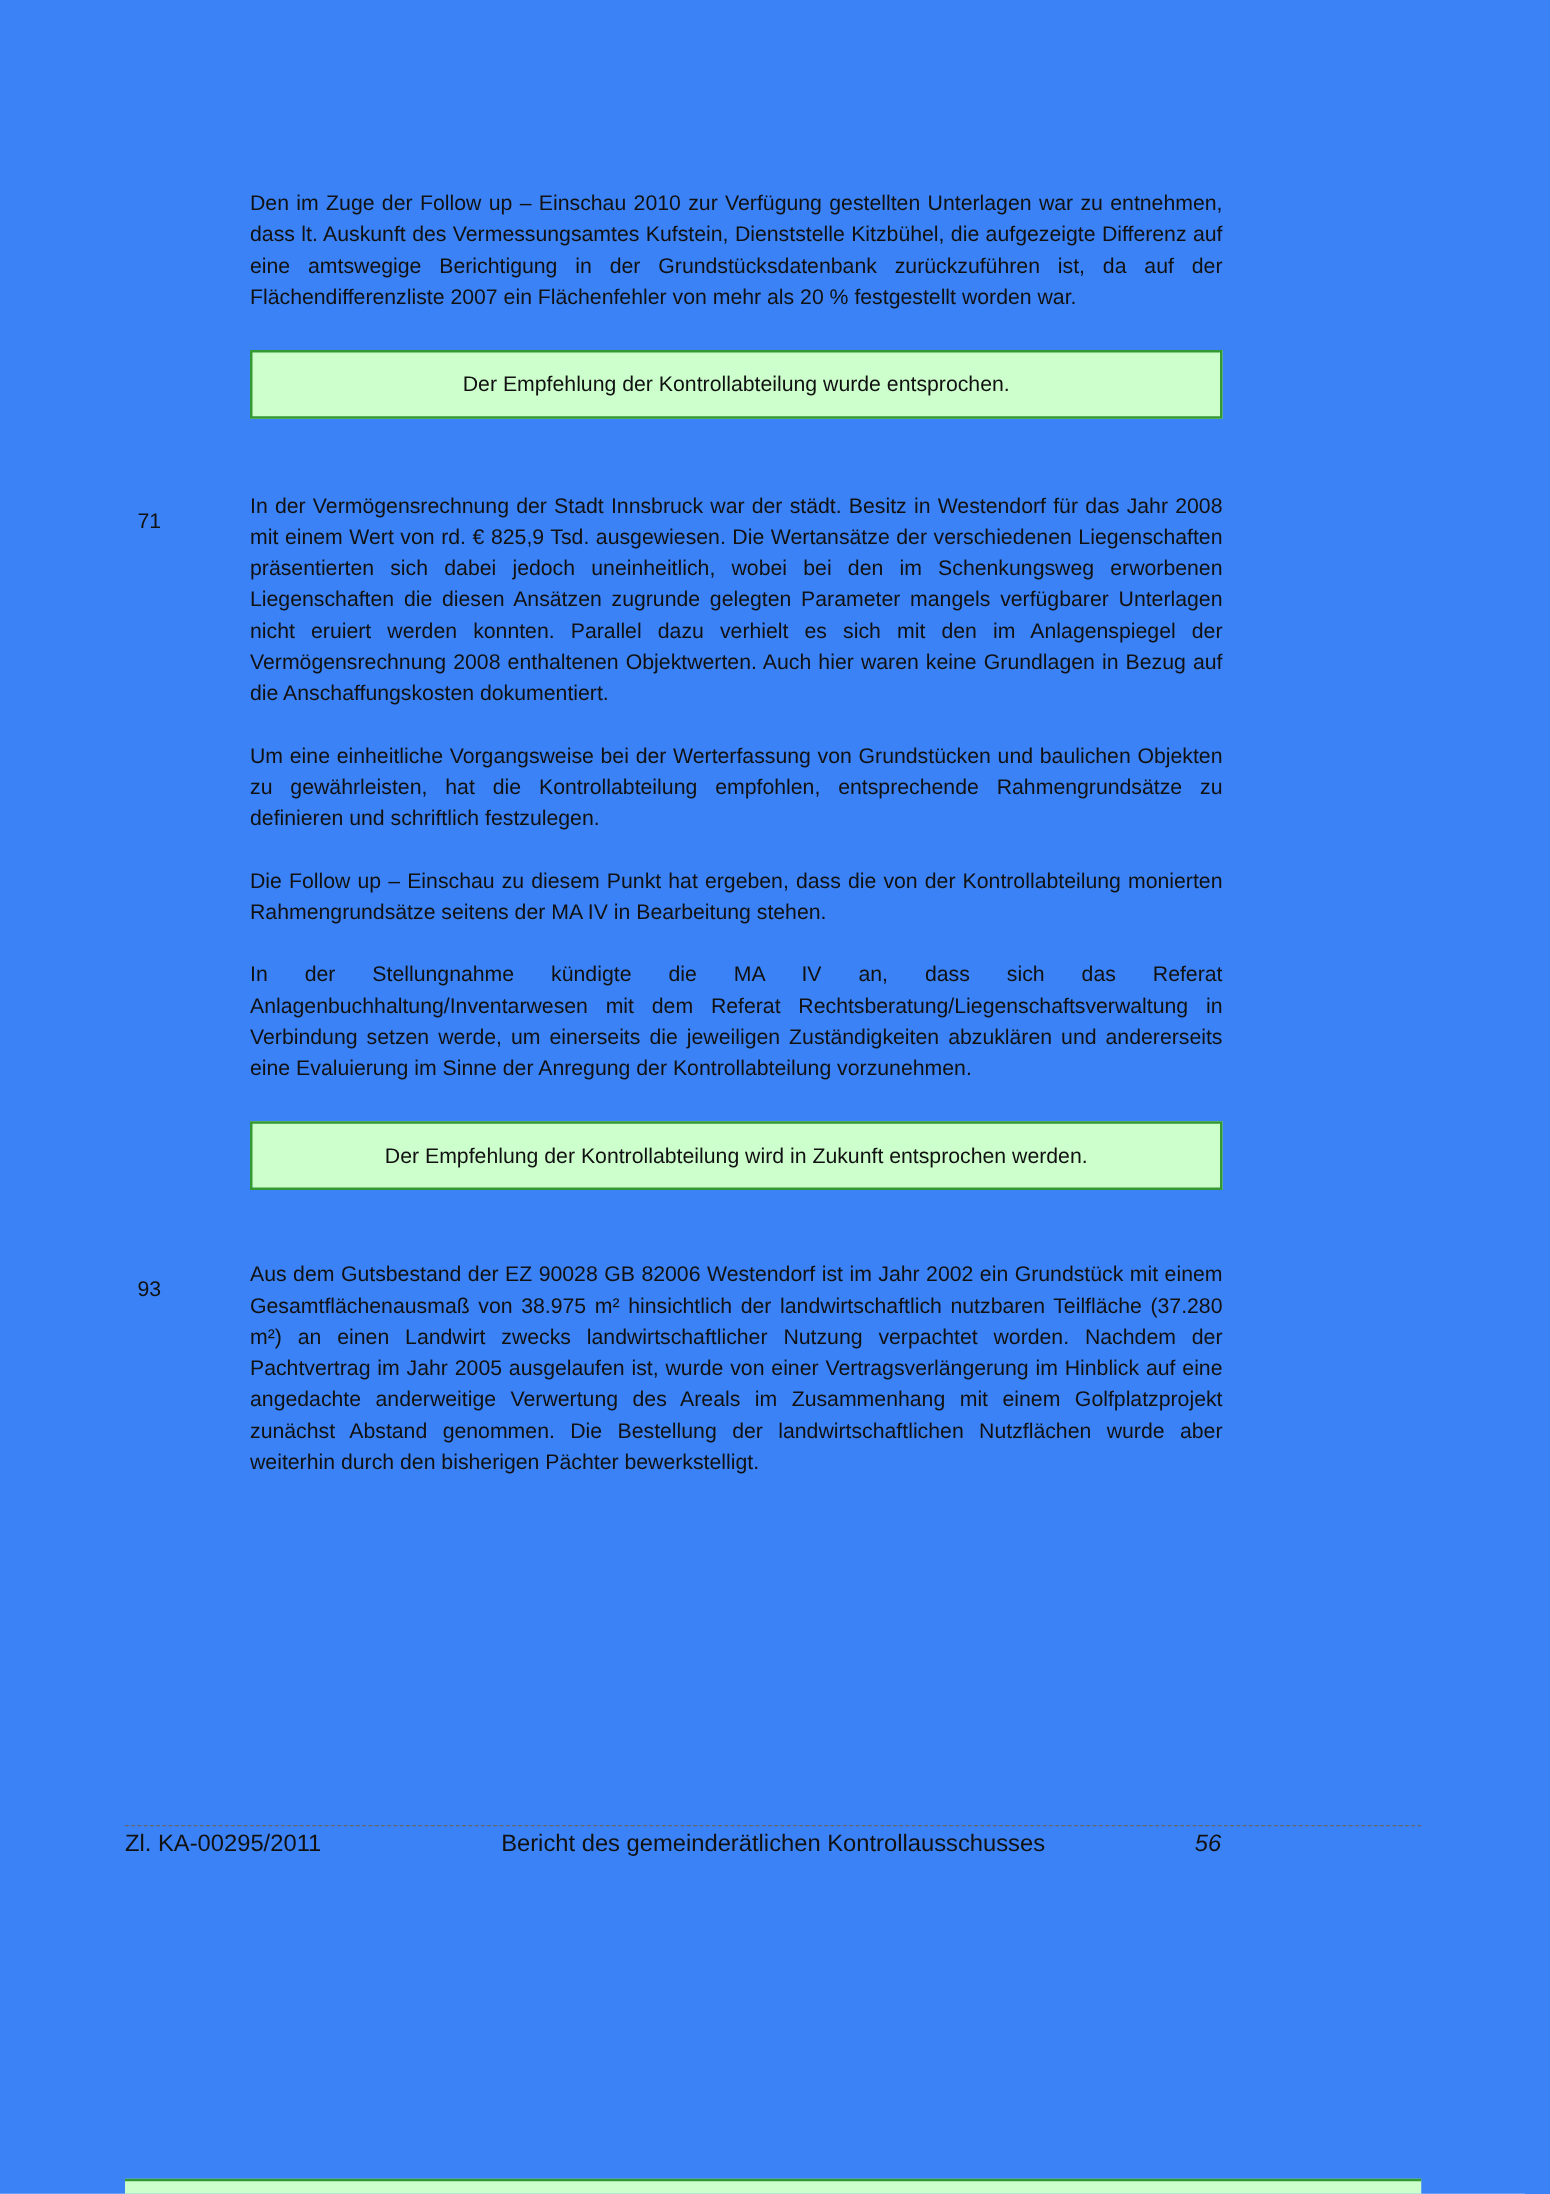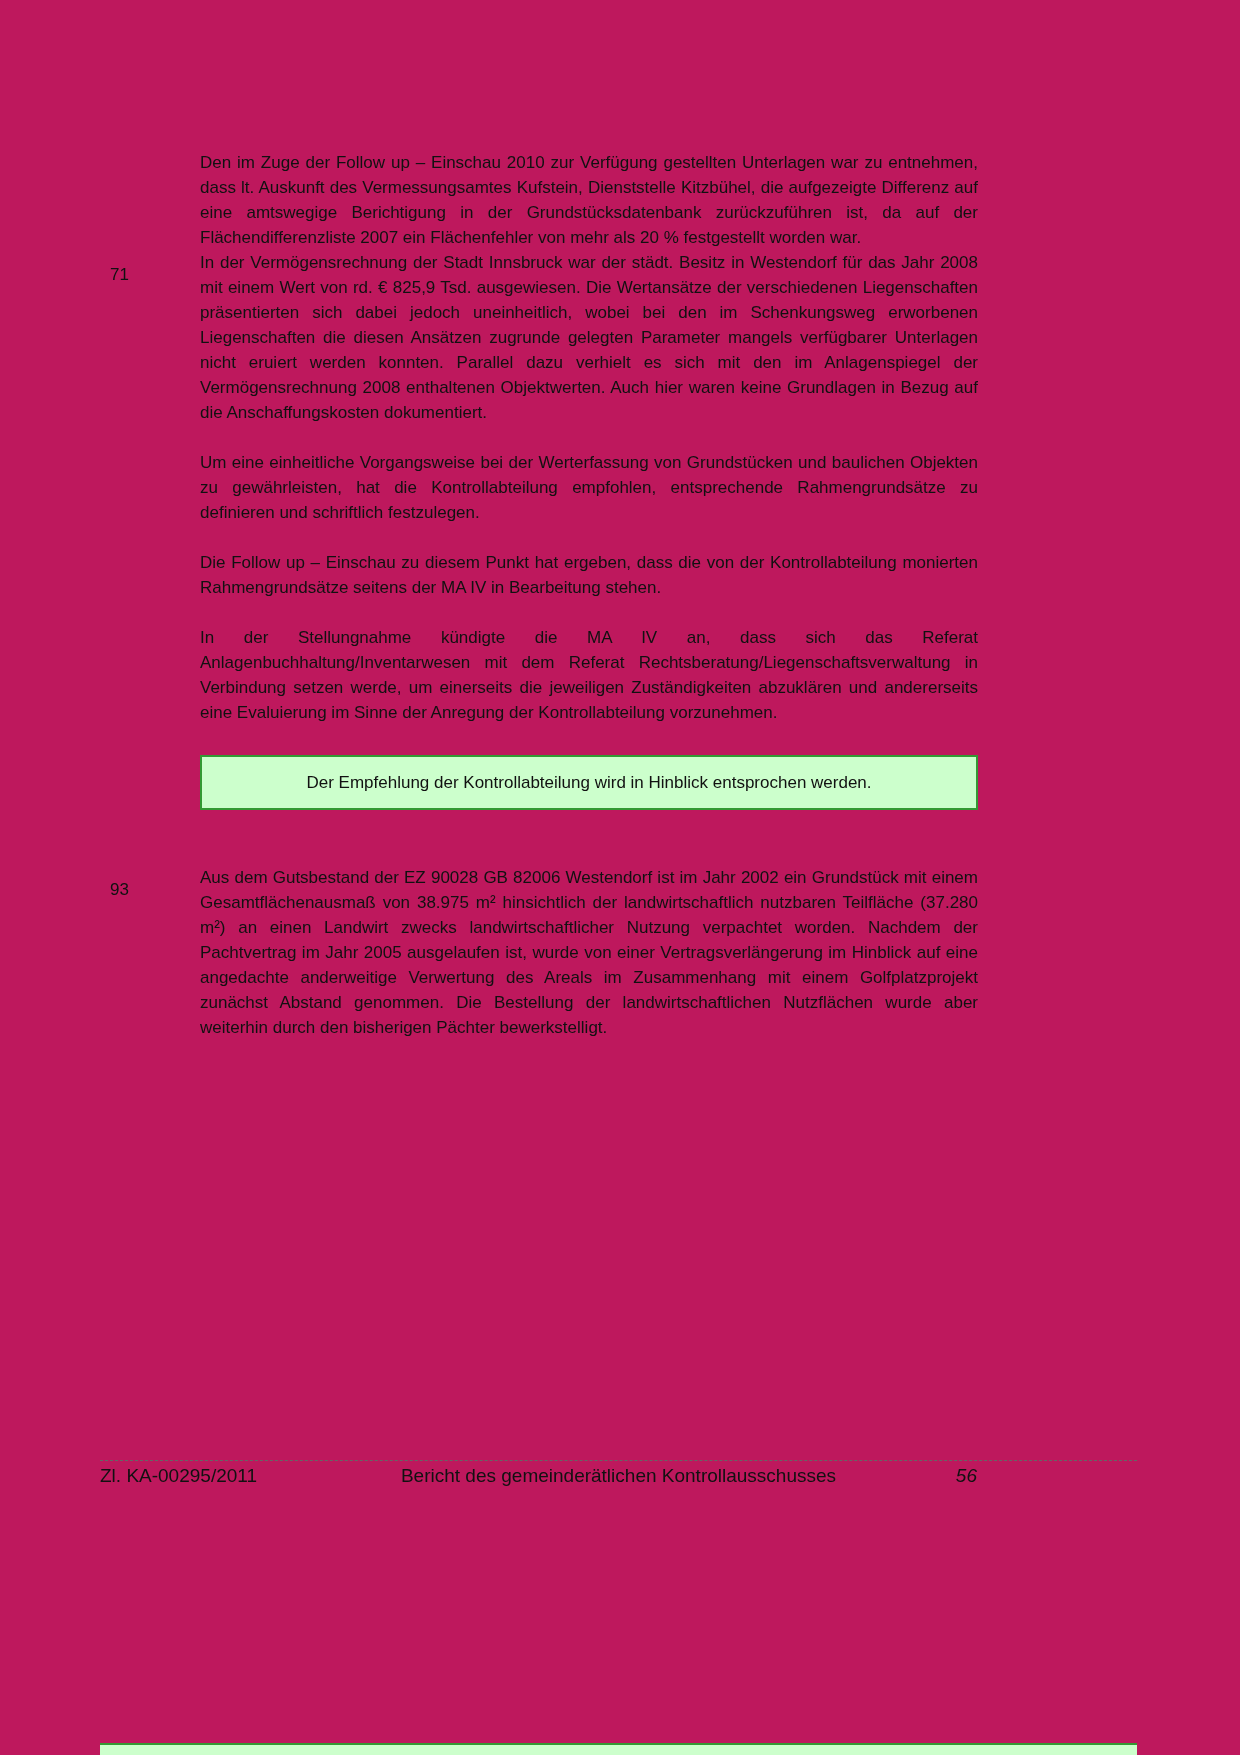--- a/index.html
+++ b/index.html
@@ -15,21 +15,21 @@
     height:1755px;
     position:relative;
     font-family:"Liberation Sans","DejaVu Sans",sans-serif;
     color:var(--text-color);
     overflow:hidden;
   }
   .page{
     position:relative;
     width:1240px;
     height:1755px;
-    background:#be185d;
+    background:#3b82f6;
   }
   .content{
     position:absolute;
     left:200px;
     top:150px;
     width:778px;
     font-size:17px;
     line-height:25px;
   }
   .para{
@@ -98,31 +98,34 @@
 <body>
 
 <div class="page">
 
   <div class="content">
 
     <section class="para-group">
       <p class="para">Den im Zuge der Follow up – Einschau 2010 zur Verfügung gestellten Unterlagen war zu entnehmen, dass lt. Auskunft des Vermessungsamtes Kufstein, Dienststelle Kitzbühel, die aufgezeigte Differenz auf eine amtswegige Berichtigung in der Grundstücksdatenbank zurückzuführen ist, da auf der Flächendifferenzliste 2007 ein Flächenfehler von mehr als 20 % festgestellt worden war.</p>
     </section>
 
+    <div class="green-box">
+      <span>Der Empfehlung der Kontrollabteilung wurde entsprochen.</span>
+    </div>
 
     <section class="para-group numbered">
       <span class="para-num">71</span>
       <p class="para">In der Vermögensrechnung der Stadt Innsbruck war der städt. Besitz in Westendorf für das Jahr 2008 mit einem Wert von rd. € 825,9 Tsd. ausgewiesen. Die Wertansätze der verschiedenen Liegenschaften präsentierten sich dabei jedoch uneinheitlich, wobei bei den im Schenkungsweg erworbenen Liegenschaften die diesen Ansätzen zugrunde gelegten Parameter mangels verfügbarer Unterlagen nicht eruiert werden konnten. Parallel dazu verhielt es sich mit den im Anlagenspiegel der Vermögensrechnung 2008 enthaltenen Objektwerten. Auch hier waren keine Grundlagen in Bezug auf die Anschaffungskosten dokumentiert.</p>
       <p class="para">Um eine einheitliche Vorgangsweise bei der Werterfassung von Grundstücken und baulichen Objekten zu gewährleisten, hat die Kontrollabteilung empfohlen, entsprechende Rahmengrundsätze zu definieren und schriftlich festzulegen.</p>
       <p class="para">Die Follow up – Einschau zu diesem Punkt hat ergeben, dass die von der Kontrollabteilung monierten Rahmengrundsätze seitens der MA IV in Bearbeitung stehen.</p>
       <p class="para">In der Stellungnahme kündigte die MA IV an, dass sich das Referat Anlagenbuchhaltung/Inventarwesen mit dem Referat Rechtsberatung/Liegenschaftsverwaltung in Verbindung setzen werde, um einerseits die jeweiligen Zuständigkeiten abzuklären und andererseits eine Evaluierung im Sinne der Anregung der Kontrollabteilung vorzunehmen.</p>
     </section>
 
     <div class="green-box second">
-      <span>Der Empfehlung der Kontrollabteilung wird in Hinblick entsprochen werden.</span>
+      <span>Der Empfehlung der Kontrollabteilung wird in Zukunft entsprochen werden.</span>
     </div>
 
     <section class="para-group numbered">
       <span class="para-num">93</span>
       <p class="para">Aus dem Gutsbestand der EZ 90028 GB 82006 Westendorf ist im Jahr 2002 ein Grundstück mit einem Gesamtflächenausmaß von 38.975 m² hinsichtlich der landwirtschaftlich nutzbaren Teilfläche (37.280 m²) an einen Landwirt zwecks landwirtschaftlicher Nutzung verpachtet worden. Nachdem der Pachtvertrag im Jahr 2005 ausgelaufen ist, wurde von einer Vertragsverlängerung im Hinblick auf eine angedachte anderweitige Verwertung des Areals im Zusammenhang mit einem Golfplatzprojekt zunächst Abstand genommen. Die Bestellung der landwirtschaftlichen Nutzflächen wurde aber weiterhin durch den bisherigen Pächter bewerkstelligt.</p>
     </section>
 
   </div>
 
   <footer class="page-footer">

